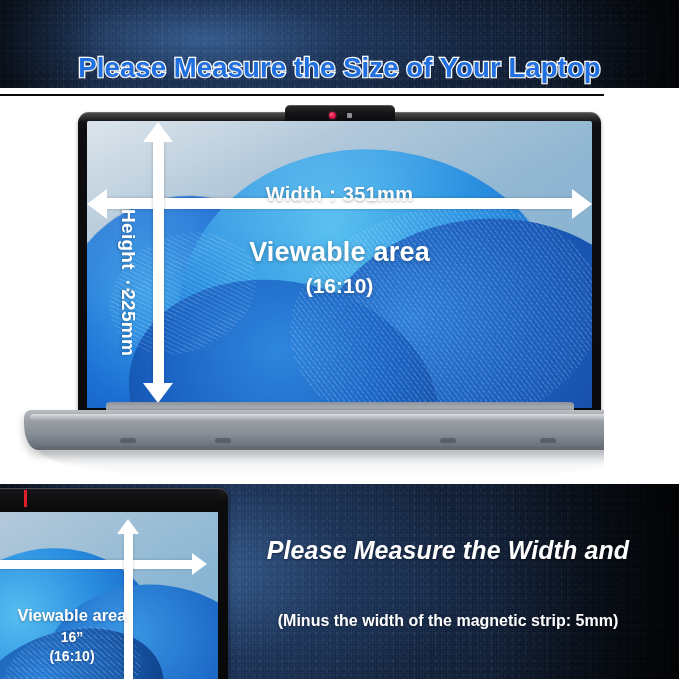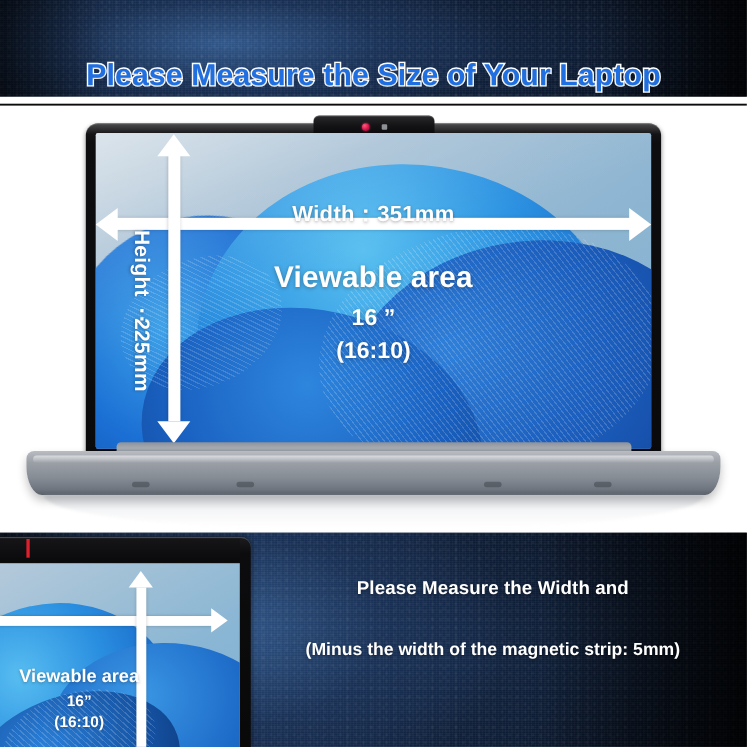--- a/index.html
+++ b/index.html
@@ -42,21 +42,21 @@
     letter-spacing:.1px;
     color:#1f6fe0;
     -webkit-text-stroke:2.6px #ffffff;
     paint-order:stroke fill;
     text-shadow:0 1px 1px rgba(0,0,0,.18);
     white-space:pre-line;
   }
   .hdr-line{display:block;}
 
   
-  #main{position:absolute;left:0;top:94px;width:679px;height:390px;background:#ffffff;overflow:hidden;}
+  #main{position:absolute;left:0;top:94px;width:604px;height:390px;background:#ffffff;overflow:hidden;}
   #main .topline{position:absolute;left:0;top:0;width:679px;height:2px;background:#0b0b0b;}
 
   
   #laptop-lid{
     position:absolute;left:78px;top:18px;width:523px;height:305px;
     background:linear-gradient(180deg,#1b1b1d 0%,#0d0d0f 6%,#0a0a0c 100%);
     border-radius:11px 11px 3px 3px;
     box-shadow:0 2px 4px rgba(0,0,0,.35), inset 0 1px 0 rgba(255,255,255,.18);
   }
   #laptop-lid::before{ 
@@ -223,23 +223,24 @@
   }
   #mini-viewable-title{font-size:16.5px;font-weight:bold;}
   #mini-viewable-size{font-size:14px;font-weight:bold;margin-top:4px;}
   #mini-viewable-ratio{font-size:14px;font-weight:bold;margin-top:3px;}
 
   
   #bottom-copy{
     position:absolute;left:228px;top:20px;width:440px;text-align:center;color:#fff;
   }
   #bottom-heading{
-    font-size:17px;font-weight:bold;line-height:1.22;letter-spacing:.1px;
+    font-size:25px;font-weight:bold;line-height:1.22;letter-spacing:.1px;
     text-shadow:0 1px 3px rgba(0,0,0,.4);
     white-space:pre-line;
+    font-style:italic;
   }
   #bottom-note1{font-size:16px;font-weight:bold;margin-top:16px;text-shadow:0 1px 3px rgba(0,0,0,.4);}
 </style>
 </head>
 <body>
 
 <div id="page">
 
   <div id="header">
     <div class="navy-bg"></div>
@@ -275,21 +276,20 @@
 
         <div class="arrow-v" style="left:66px;top:20px;height:242px;"></div>
         <div class="head head-up" style="left:56px;top:1px;"></div>
         <div class="head head-down" style="left:56px;top:262px;"></div>
 
         <div id="width-label">Width：351mm</div>
         <div id="height-label">Height：225mm</div>
 
         <div id="viewable-block">
           <div id="viewable-title">Viewable area</div>
-          <div id="viewable-size">16 ”</div>
           <div id="viewable-ratio">(16:10)</div>
         </div>
       </div>
     </div>
 
     <div id="base-hinge"></div>
     <div id="laptop-base"></div>
     <div id="base-lip"></div>
     <div class="foot" style="left:120px;"></div>
     <div class="foot" style="left:215px;"></div>

